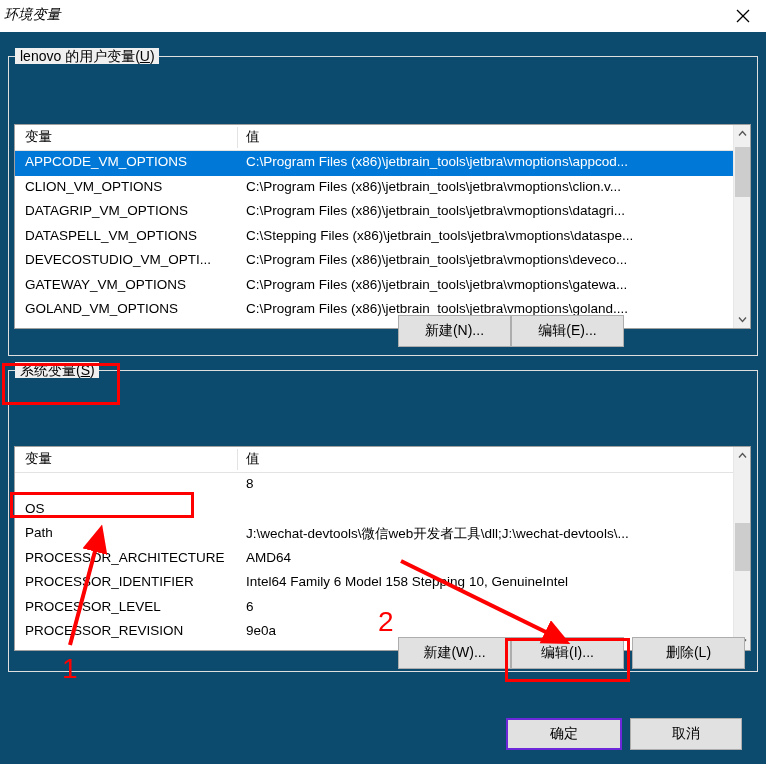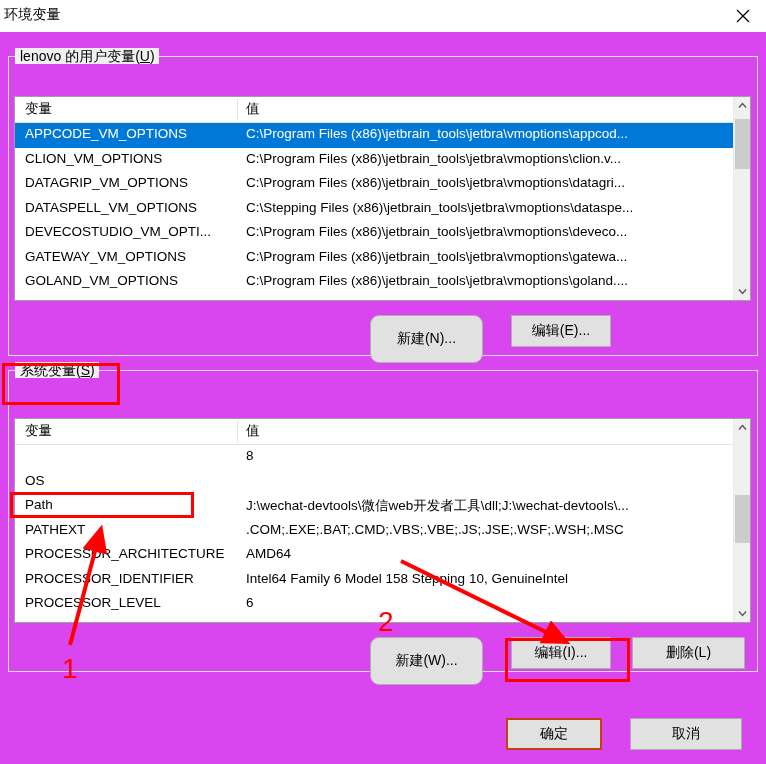--- a/index.html
+++ b/index.html
@@ -33,40 +33,41 @@
     background: #ffffff;
     border-bottom: 1px solid #ffffff;
   }
   .title-text {
     position: absolute;
     left: 4px;
     top: 6px;
     font-size: 14px;
     color: #000000;
     letter-spacing: 0.2px;
+    font-style: italic;
   }
   .close-btn {
     position: absolute;
     right: 0; top: 0;
     width: 46px;
     height: 32px;
     display: flex;
     align-items: center;
     justify-content: center;
     cursor: default;
   }
   .close-btn svg { display: block; }
   
   .body-area {
     position: absolute;
     left: 0;
     top: 32px;
     width: 766px;
     height: 732px;
-    background: #d946ef;
+    background: #0c4a6e;
   }
   
   .group {
     position: absolute;
     box-sizing: border-box;
     border: 1px solid #dfdfdf;
   }
   .group-user {
     left: 8px;
     top: 24px;
@@ -91,20 +92,21 @@
   .group-label-user { left: 6px; top: -9px; }
   .group-label-sys  { left: 6px; top: -9px; }
   .ul-u { text-decoration: underline; }
   
   .listbox {
     position: absolute;
     box-sizing: border-box;
     background: #ffffff;
     border: 1px solid #a0a0a0;
     overflow: hidden;
+    margin-top: 28px;
   }
   .list-user {
     left: 14px;
     top: 64px;
     width: 737px;
     height: 205px;
   }
   .list-sys {
     left: 14px;
     top: 386px;
@@ -202,30 +204,30 @@
     color: #000000;
     display: flex;
     align-items: center;
     justify-content: center;
     cursor: default;
     white-space: nowrap;
     padding: 0;
   }
   .btn-row-user { top: 283px; }
   .btn-row-sys  { top: 605px; }
-  .b1 { left: 370px; width: 113px; height: 48px; border-radius: 9px; }
-  .b2 { left: 511px; width: 100px; height: 32px; }
+  .b1 { left: 398px; width: 113px; height: 32px; }
+  .b2 { left: 511px; width: 113px; height: 32px; }
   .b3 { left: 632px; width: 113px; height: 32px; }
   .btn-ok {
     left: 506px;
     top: 686px;
-    width: 96px;
+    width: 116px;
     height: 32px;
     background: #e1e1e1;
-    border: 2px solid #c2410c;
+    border: 2px solid #6d28d9;
   }
   .btn-cancel {
     left: 630px;
     top: 686px;
     width: 112px;
     height: 32px;
     text-align: right;
   }
   
   .anno-box {
@@ -351,24 +353,20 @@
             <div class="cell cell-val">8</div>
           </div>
           <div class="lv-row">
             <div class="cell cell-name">OS</div>
           </div>
           <div class="lv-row">
             <div class="cell cell-name">Path</div>
             <div class="cell cell-val">J:\wechat-devtools\微信web开发者工具\dll;J:\wechat-devtools\...</div>
           </div>
           <div class="lv-row">
-            <div class="cell cell-name">PATHEXT</div>
-            <div class="cell cell-val">.COM;.EXE;.BAT;.CMD;.VBS;.VBE;.JS;.JSE;.WSF;.WSH;.MSC</div>
-          </div>
-          <div class="lv-row">
             <div class="cell cell-name">PROCESSOR_ARCHITECTURE</div>
             <div class="cell cell-val">AMD64</div>
           </div>
           <div class="lv-row">
             <div class="cell cell-name">PROCESSOR_IDENTIFIER</div>
             <div class="cell cell-val">Intel64 Family 6 Model 158 Stepping 10, GenuineIntel</div>
           </div>
           <div class="lv-row">
             <div class="cell cell-name">PROCESSOR_LEVEL</div>
             <div class="cell cell-val">6</div>

